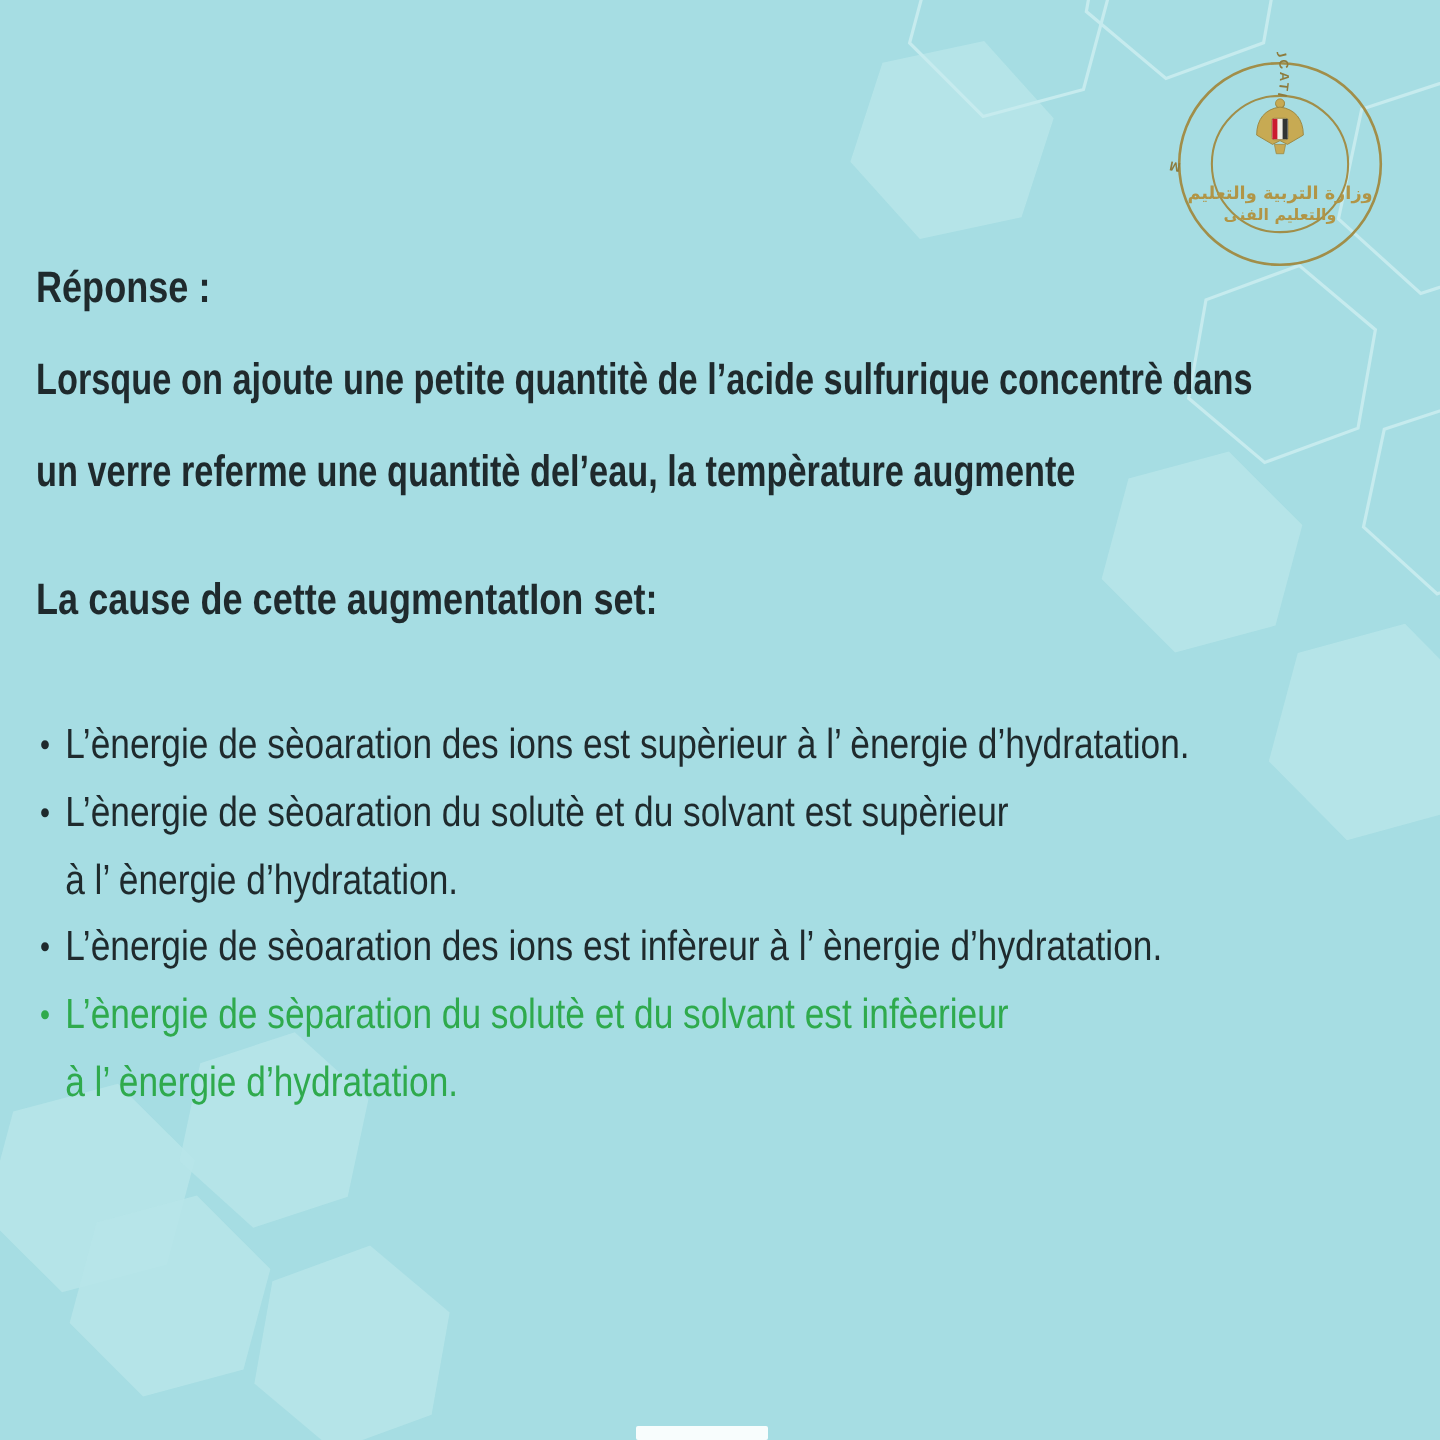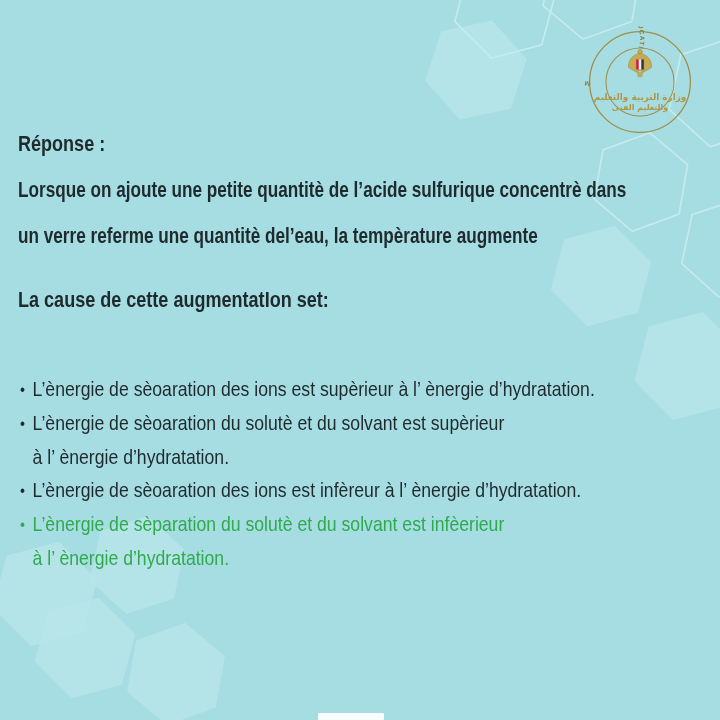--- a/index.html
+++ b/index.html
@@ -12,21 +12,21 @@
   }
   .hexes{position:absolute;left:0;top:0;width:720px;height:720px;}
   .logo{position:absolute;left:584px;top:26px;width:112px;height:112px;opacity:.95;}
   .content{position:absolute;left:18px;top:0;width:700px;color:#1f2a2d;}
   .cond{transform-origin:0 50%;white-space:nowrap;}
   .h1{position:absolute;top:131px;left:0;font-size:22px;font-weight:700;transform:scaleX(.82);}
   .p{position:absolute;left:0;font-size:22px;font-weight:700;transform:scaleX(.78);}
   .p1{top:177px;}
   .p2{top:223px;}
   .h2{position:absolute;top:287px;left:0;font-size:22px;font-weight:700;transform:scaleX(.82);}
-  .list{position:absolute;top:372px;left:2px;width:700px;}
+  .list{position:absolute;top:356px;left:2px;width:700px;}
   .row{height:33.8px;line-height:33.8px;font-size:21px;font-weight:400;transform:scaleX(.84);transform-origin:0 50%;white-space:nowrap;}
   .row .dot{display:inline-block;width:15px;font-size:17px;vertical-align:1px;}
   .row.green{color:#2faa4d;}
   .bottombar{position:absolute;left:318px;top:713px;width:66px;height:7px;background:#ffffff;opacity:.92;border-radius:1px;}
   .ringtext{font-family:"Liberation Sans", sans-serif;font-size:7px;font-weight:700;letter-spacing:1.1px;fill:#8c7634;}
   .artext{font-family:"DejaVu Sans", sans-serif;font-weight:700;fill:#b2923e;}
 </style>
 </head>
 <body>
 

